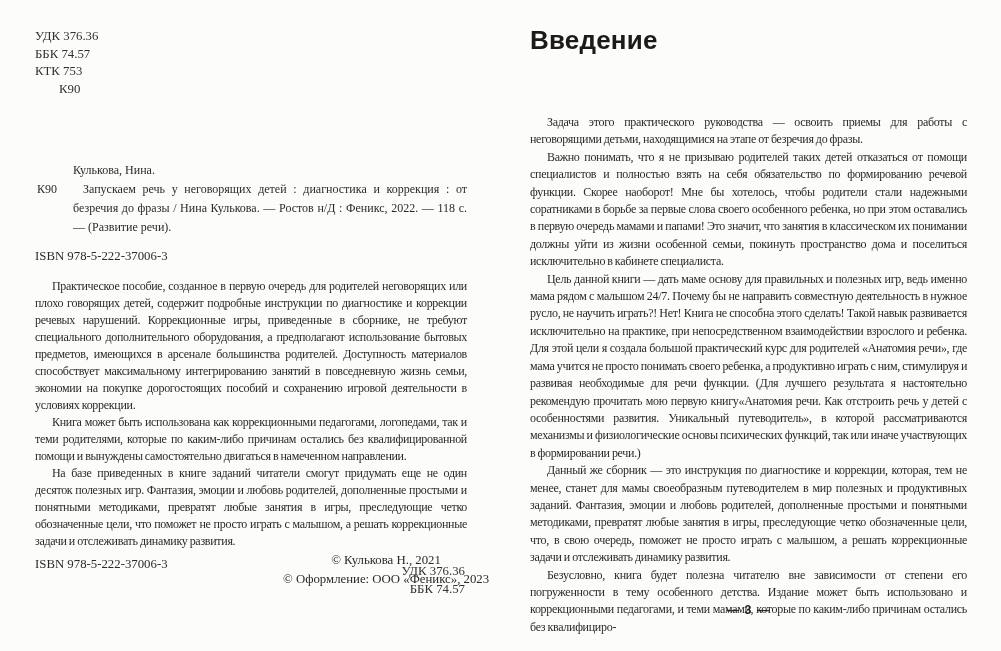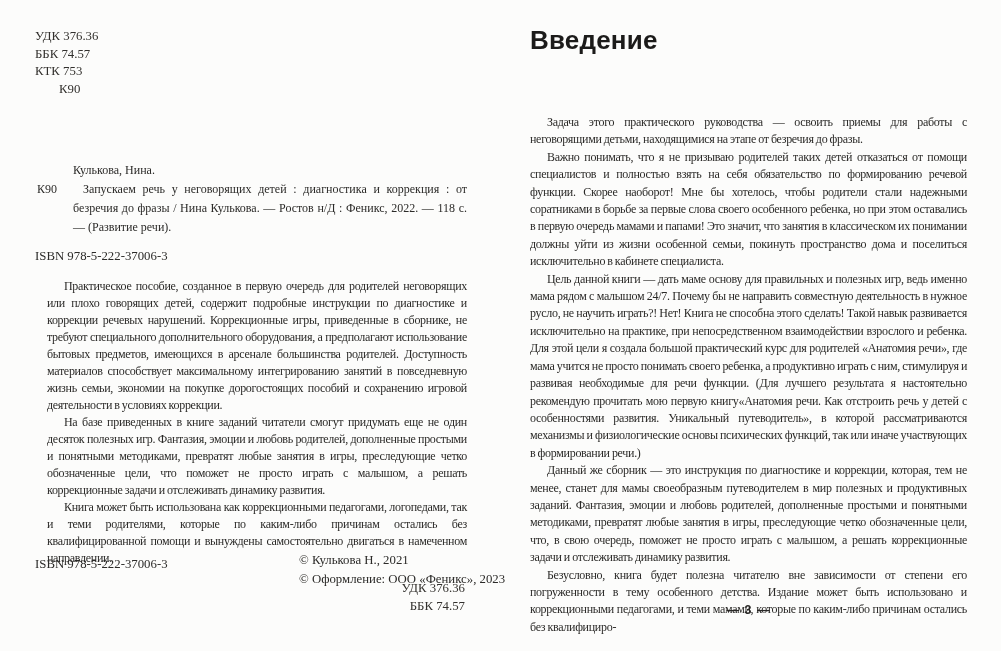--- a/index.html
+++ b/index.html
@@ -20,27 +20,27 @@
   .class-block .indent { padding-left: 24px; }
 
   .biblio-block { margin-top: 63px; font-size: 12px; line-height: 19px; }
   .biblio-author { padding-left: 38px; }
   .biblio-entry { position: relative; padding-left: 38px; text-indent: 10px; text-align: justify; }
   .biblio-code { position: absolute; left: 2px; top: 0; text-indent: 0; }
 
   .isbn-top { margin-top: 12px; font-size: 12.8px; }
 
   .annotation { margin-top: 14px; font-size: 12px; line-height: 17px; letter-spacing: -0.3px; word-spacing: -0.5px; text-align: justify; }
-  .annotation p { text-indent: 17px; margin-left: 12px; }
+  .annotation p { text-indent: 17px; }
 
   .class-footer { margin-top: 12px; font-size: 12.8px; line-height: 18px; text-align: right; padding-right: 2px; color: #32302d; }
 
   .left-footer { position: absolute; left: 0; top: 523px; width: 432px; font-size: 12.8px; line-height: 18.5px; }
   .left-footer .isbn-bottom { position: absolute; left: 0; top: 4px; }
-  .left-footer .copyright { position: absolute; left: 264px; top: 0; white-space: nowrap; }
+  .left-footer .copyright { position: absolute; left: 248px; top: 0; white-space: nowrap; text-align: center; }
 
   
   .right-page {
     position: absolute; left: 530px; top: 25px; width: 437px; height: 610px;
   }
   .page-title {
     font-family: "Liberation Sans", "DejaVu Sans", sans-serif;
     font-weight: bold; font-size: 26px; letter-spacing: 0.2px;
     color: #1c1b1a; text-align: left;
   }
@@ -74,22 +74,22 @@
       <div class="biblio-entry">
         <span class="biblio-code">К90</span>
         <span>Запускаем речь у неговорящих детей : диагностика и коррекция : от безречия до фразы / Нина Кулькова. — Ростов н/Д : Феникс, 2022. — 118 с. — (Развитие речи).</span>
       </div>
     </div>
 
     <div class="isbn-top">ISBN 978-5-222-37006-3</div>
 
     <div class="annotation">
       <p>Практическое пособие, созданное в первую очередь для родителей неговорящих или плохо говорящих детей,  содержит  подробные инструкции по диагностике и коррекции речевых нарушений.  Коррекционные игры, приведенные в сборнике, не требуют специального дополнительного оборудования, а предполагают использование бытовых предметов, имеющихся в арсенале большинства родителей. Доступность материалов способствует максимальному интегрированию занятий в повседневную жизнь семьи, экономии на покупке дорогостоящих пособий и сохранению игровой деятельности в условиях коррекции.</p>
+      <p>Книга может  быть использована как коррекционными педагогами, логопедами, так и теми родителями,  которые по каким-либо причинам остались без квалифицированной помощи и вынуждены самостоятельно двигаться в намеченном направлении.</p>
       <p>На базе приведенных в книге заданий читатели смогут придумать еще не один десяток полезных игр. Фантазия, эмоции и любовь родителей, дополненные простыми и понятными методиками, превратят любые занятия в игры, преследующие четко обозначенные цели, что поможет не просто играть с малышом, а решать коррекционные задачи и отслеживать динамику развития.</p>
-      <p>Книга может  быть использована как коррекционными педагогами, логопедами, так и теми родителями,  которые по каким-либо причинам остались без квалифицированной помощи и вынуждены самостоятельно двигаться в намеченном направлении.</p>
     </div>
 
     <div class="class-footer">
       <div>УДК 376.36</div>
       <div>ББК 74.57</div>
     </div>
 
     <div class="left-footer">
       <div class="isbn-bottom">ISBN 978-5-222-37006-3</div>
       <div class="copyright">

